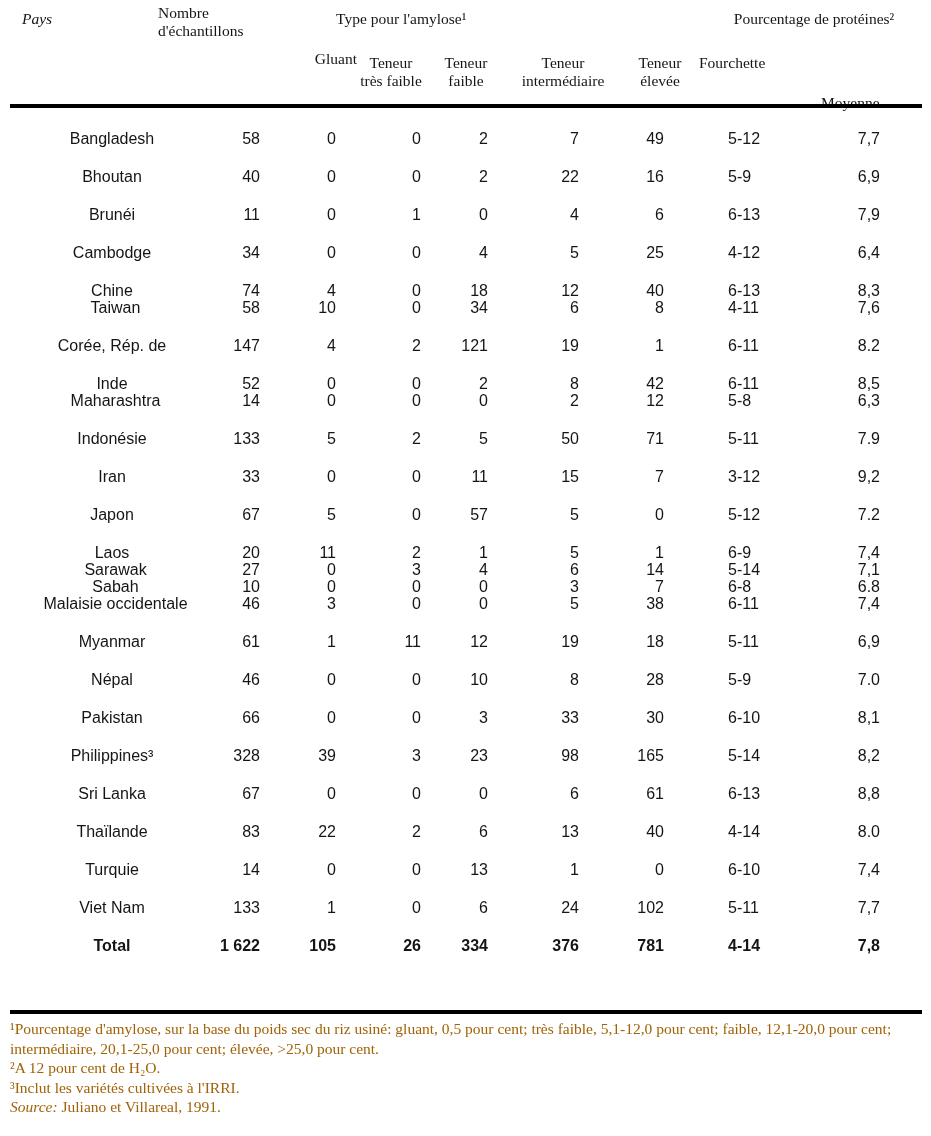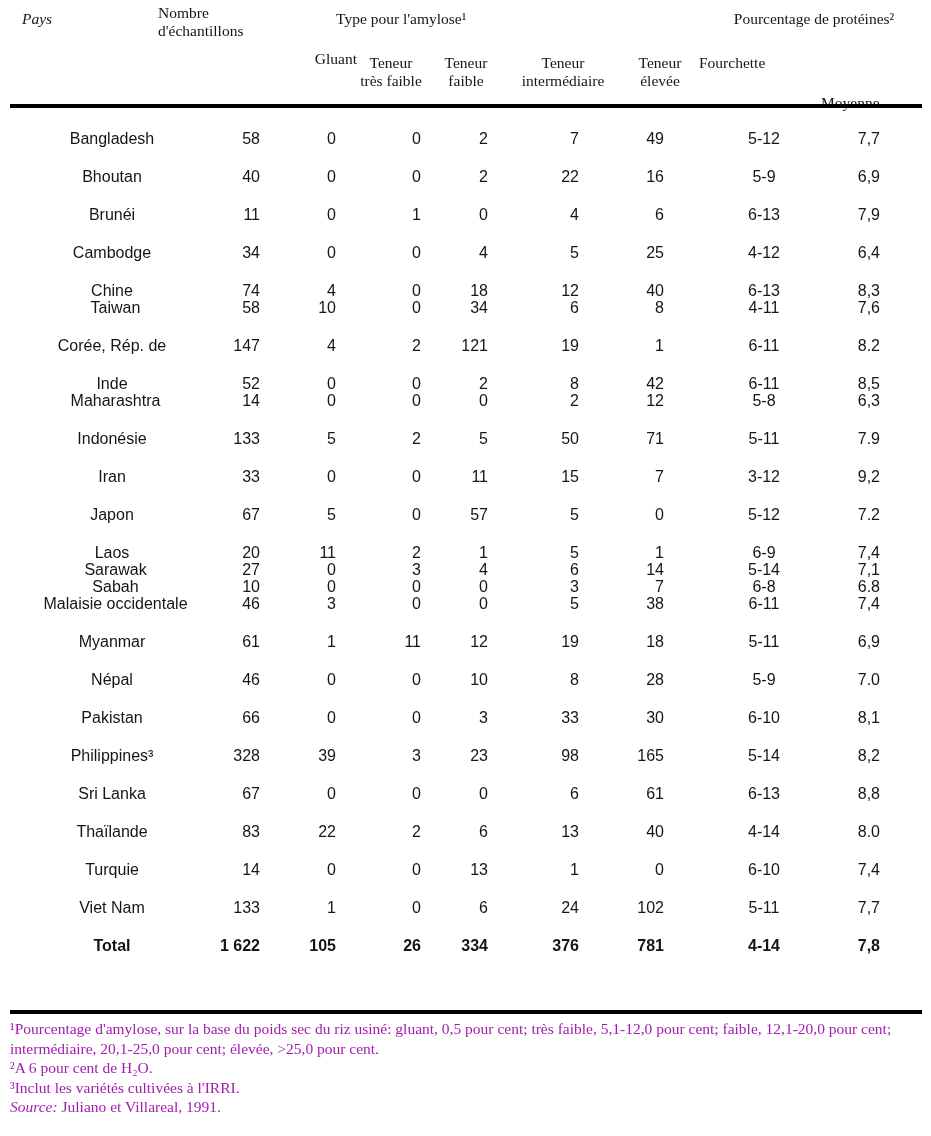--- a/index.html
+++ b/index.html
@@ -42,28 +42,28 @@
   }
   table.data td {
     padding:0; font-size:16px; line-height:17px;
     white-space:nowrap; overflow:visible;
   }
   tr.gap td { padding-top:21px; }
   tr.indent td.c-pays { padding-left:7px; }
   tr.bold td { font-weight:700; }
   .c-pays { text-align:center; }
   .c-num  { text-align:right; }
-  .c-four { text-align:center; padding-left:64px !important; }
+  .c-four { text-align:left; padding-left:64px !important; }
   tr.gap td.c-four { padding-left:64px !important; }
   
   .foot {
     position:absolute; left:10px; top:1019px; width:914px;
     font-family:"Liberation Serif", serif;
     font-size:15.5px; line-height:19.5px;
-    color:#a21caf;
+    color:#a16207;
   }
   .src-label { font-style:italic; }
 </style>
 </head>
 <body>
 
 <div class="page">
 
   <div class="hdr">
     <div class="pays-h">Pays</div>
@@ -414,20 +414,20 @@
       </tbody>
   </table>
 
   <div class="rule rule-bottom"></div>
 
   <div class="foot">
     <div>
 
         <div class="fn">¹Pourcentage d'amylose, sur la base du poids sec du riz usiné: gluant, 0,5 pour cent; très faible, 5,1-12,0 pour cent; faible, 12,1-20,0 pour cent; intermédiaire, 20,1-25,0 pour cent; élevée, &gt;25,0 pour cent.</div>
 
-        <div class="fn">²A 6 pour cent de H₂O.</div>
+        <div class="fn">²A 12 pour cent de H₂O.</div>
 
         <div class="fn">³Inclut les variétés cultivées à l'IRRI.</div>
       </div>
     <div class="fn"><span class="src-label">Source:</span><span> Juliano et Villareal, 1991.</span></div>
   </div>
 
 </div>
 
 </body></html>

